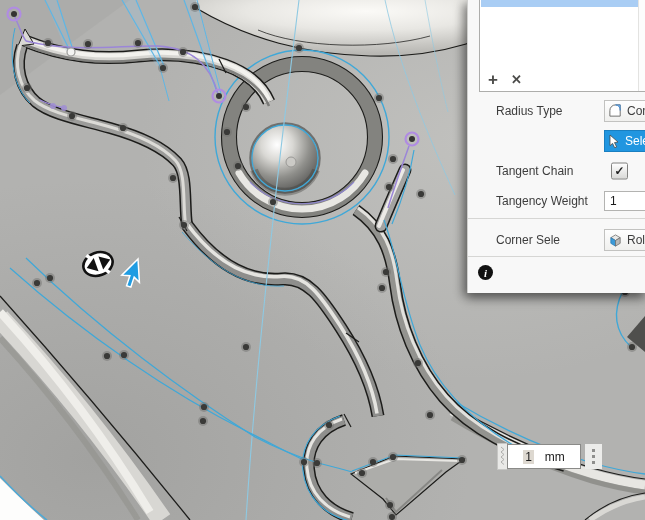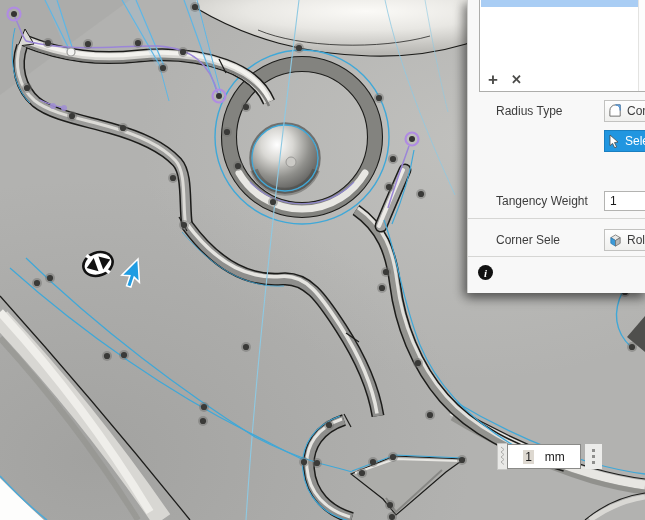--- a/index.html
+++ b/index.html
@@ -357,20 +357,26 @@
 
   <div class="drow" style="top:126px;">
     <div class="ctl select-btn">
       <svg width="13" height="14" viewBox="0 0 13 14">
         <path d="M2,1 L10,8 L6.5,8.6 L8.6,13 L6.7,13.8 L4.6,9.4 L2,11.6 Z" fill="#ffffff" stroke="#4a4a48" stroke-width="0.8"></path>
       </svg>
       <span>Sele</span>
     </div>
   </div>
 
+  <div class="drow" style="top:156px;">
+    <span class="lbl">Tangent Chain</span>
+    <div class="ctl checkbox" style="left:143px;">
+      <span>✓</span>
+    </div>
+  </div>
 
   <div class="drow" style="top:186px;">
     <span class="lbl">Tangency Weight</span>
     <input class="ctl tinput" type="text" value="1" style="">
   </div>
 
   <div class="sep" style="top:218px;"></div>
 
   <div class="drow" style="top:225px;height:30px;">
     <span class="lbl">Corner Sele</span>

